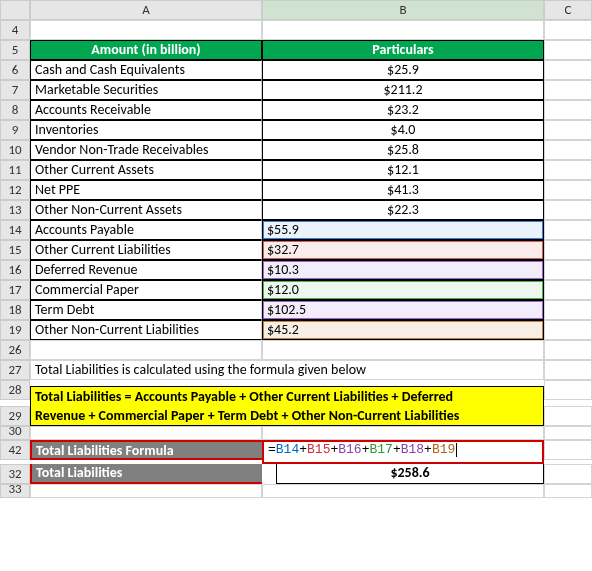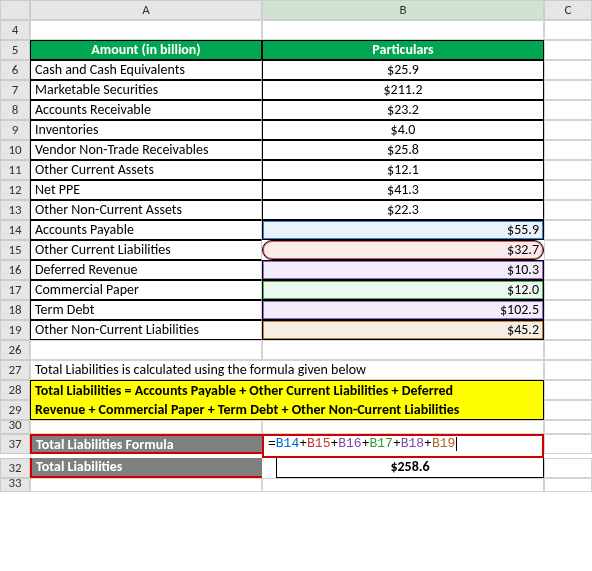--- a/index.html
+++ b/index.html
@@ -53,39 +53,39 @@
     text-align: left;
     border: 1px solid #000;
     border-right-color: #d4d4d4;
     border-left-color: #000;
   }
   .td-r {
     text-align: center;
     border: 1px solid #000;
   }
   .td-r1.hl-blue   { box-shadow: inset 0 0 0 1px #3a7fd5; background: #eaf2fb; }
-  .td-r1.hl-red    { box-shadow: inset 0 0 0 1px #d85b5b; background: #fbecec; border-radius: 10px; }
+  .td-r1.hl-red    { box-shadow: inset 0 0 0 1px #d85b5b; background: #fbecec; }
   .td-r1.hl-purple { box-shadow: inset 0 0 0 1px #9966cc; background: #f3ecfa; }
   .td-r1.hl-green  { box-shadow: inset 0 0 0 1px #4caf50; background: #ecf7ed; }
   .td-r1.hl-brown  { box-shadow: inset 0 0 0 1px #c08040; background: #f7eee4; }
-  .td-r1 { text-align: right; border: 1px solid #000; }
+  .td-r1 { text-align: left; border: 1px solid #000; }
   .note-cell {
     border: none;
     padding-left: 4px;
   }
   .yellow {
     background: #ffff00;
     font-weight: bold;
     border: 1px solid #000;
     padding-left: 4px;
     line-height: 20px;
     height: 20px;
     overflow: visible;
   }
-  .yellow.noborderbottom { border-bottom: none; }
+  .yellow.noborderbottom { border-bottom: none; margin-top: 6px; }
   .yellow.nobordertop { border-top: none; }
   .grayhdr {
     background: #808080;
     color: #fff;
     font-weight: bold;
     border: 1px solid #000;
     padding-left: 4px;
   }
   .formula-cell {
     background: #fff;
@@ -227,21 +227,21 @@
 
   <div class="cell rowhdr">29</div>
   <div class="cell yellow nobordertop" style="grid-column: span 2;">Revenue + Commercial Paper + Term Debt + Other Non-Current Liabilities</div>
   <div class="cell empty"></div>
 
   <div class="cell rowhdr h8">30</div>
   <div class="cell empty h8"></div>
   <div class="cell empty h8"></div>
   <div class="cell empty h8"></div>
 
-  <div class="cell rowhdr">37</div>
+  <div class="cell rowhdr">42</div>
   <div class="cell grayhdr formula-box" style="border-right:none;">Total Liabilities Formula</div>
   <div class="cell formula-cell">
     <span>=</span><span class="tok-blue">B14</span><span>+</span><span class="tok-red">B15</span><span>+</span><span class="tok-purple">B16</span><span>+</span><span class="tok-green">B17</span><span>+</span><span class="tok-purple">B18</span><span>+</span><span class="tok-brown">B19</span><span class="cursor"></span>
   </div>
   <div class="cell empty"></div>
 
   <div class="cell rowhdr">32</div>
   <div class="cell grayhdr formula-box" style="border-right:none; border-top:none;">Total Liabilities</div>
   <div class="cell result-cell formula-box" style="border-top:none;">$258.6</div>
   <div class="cell empty"></div>

